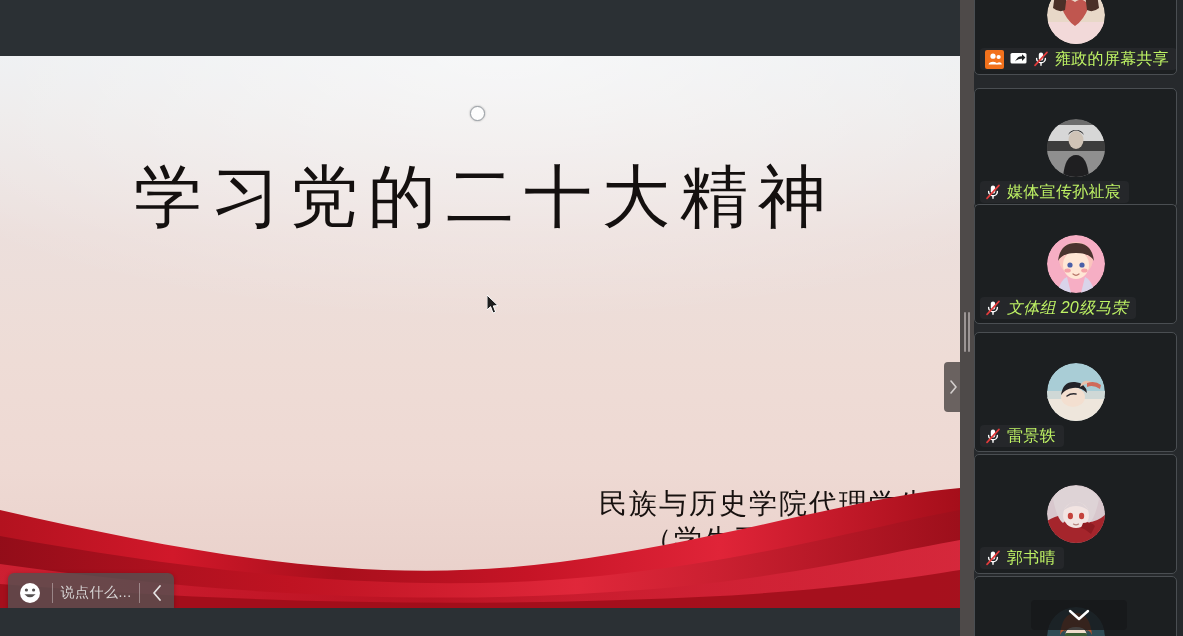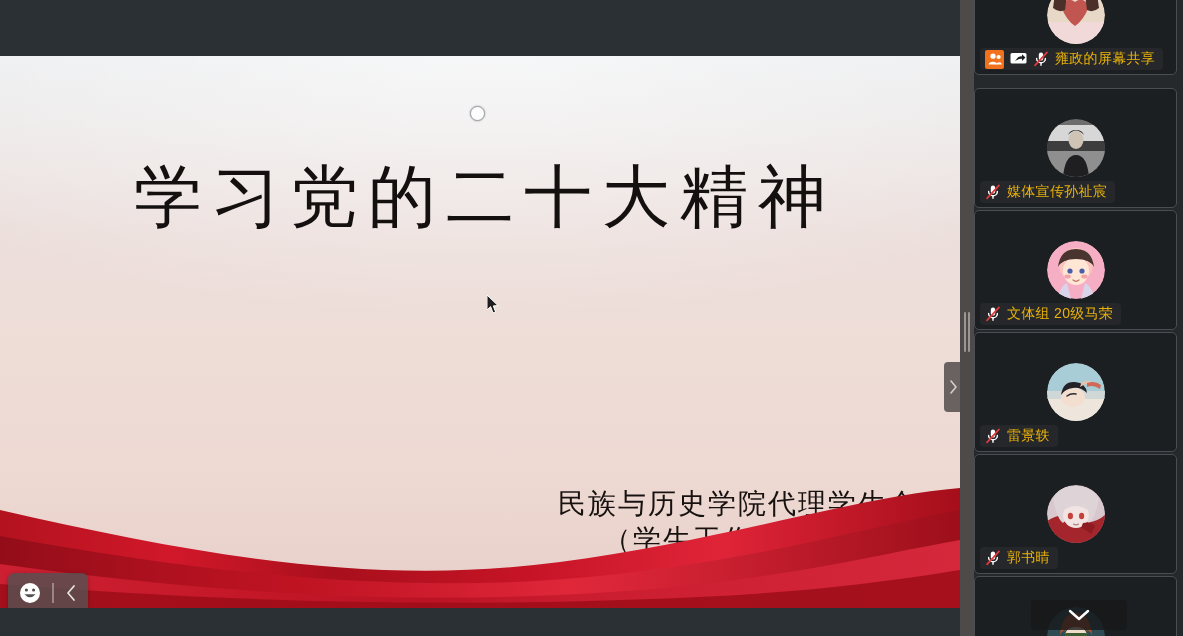--- a/index.html
+++ b/index.html
@@ -21,20 +21,21 @@
   
   .bottom-strip{
     position:absolute;left:0;top:608px;width:960px;height:28px;
     background:#2b3034;
   }
 
   
   .share-stage{
     position:absolute;left:0;top:56px;width:960px;height:552px;
     overflow:hidden;
+    padding-left:41px;
   }
   .slide{
     position:absolute;inset:0;
     background:
       linear-gradient(180deg,
         #eceef0 0%,
         #eceaea 10%,
         #ecdfdc 32%,
         #eedcd6 55%,
         #eed9d3 75%,
@@ -141,21 +142,21 @@
     width:58px;height:58px;border-radius:50%;overflow:hidden;
   }
   .tile .avatar svg{display:block;width:58px;height:58px;}
   .tile .namebar{
     position:absolute;left:5px;bottom:4px;max-width:185px;height:22px;
     display:flex;align-items:center;gap:6px;
     padding:0 8px 0 5px;border-radius:4px;
     background:rgba(38,41,44,.86);
   }
   .tile .namebar .nm{
-    color:#eab308;font-size:14px;white-space:nowrap;letter-spacing:.3px;
+    color:#bef264;font-size:16px;white-space:nowrap;letter-spacing:.3px;
   }
   .badge-host{
     width:19px;height:19px;background:#f2711c;border-radius:2px;
     display:flex;align-items:center;justify-content:center;flex:0 0 auto;
   }
   .ic{flex:0 0 auto;display:flex;align-items:center;justify-content:center;}
 
   .scroll-down{
     position:absolute;left:1031px;top:600px;width:96px;height:30px;
     background:rgba(22,24,26,.8);border-radius:4px;
@@ -225,20 +226,21 @@
     <div class="chat-bar">
       <div class="chat-emoji">
         <svg width="22" height="22" viewBox="0 0 22 22">
           <circle cx="11" cy="11" r="10" fill="#ffffff"></circle>
           <circle cx="7.4" cy="8" r="1.6" fill="#555050"></circle>
           <circle cx="14.6" cy="8" r="1.6" fill="#555050"></circle>
           <path d="M5.4 12.2 Q11 18.4 16.6 12.2 Z" fill="#555050"></path>
         </svg>
       </div>
       <div class="chat-sep"></div>
+      <div class="chat-input">说点什么...</div>
       <div class="chat-sep"></div>
       <div class="chat-collapse">
         <svg width="11" height="16" viewBox="0 0 11 16">
             <path d="M8 1 L2 8 L8 15" fill="none" stroke="#e6e4e4" stroke-width="1.7" stroke-linecap="round" stroke-linejoin="round"></path>
           </svg>
       </div>
     </div>
 
     <div class="handle-dot handle-top"></div>
 
@@ -312,21 +314,21 @@
             <rect x="5.8" y="1.6" width="4.4" height="8" rx="2.2" fill="#ffffff"></rect>
             <path d="M3.6 7.4 a4.4 4.4 0 0 0 8.8 0" fill="none" stroke="#ffffff" stroke-width="1.4" stroke-linecap="round"></path>
             <path d="M8 11.8 L8 14.2" stroke="#ffffff" stroke-width="1.4" stroke-linecap="round"></path>
             <path d="M2 14.4 L14 1.4" stroke="#e23b3b" stroke-width="1.7" stroke-linecap="round"></path>
           </svg>
         </span>
         <span class="nm">媒体宣传孙祉宸</span>
       </div>
     </div>
 
-    <div class="tile" style="top:210px;">
+    <div class="tile" style="top:204px;font-style:italic;">
       <div class="avatar">
         <svg viewBox="0 0 58 58">
           <circle cx="29" cy="29" r="29" fill="#f6aec4"></circle>
           <circle cx="29" cy="24" r="17" fill="#ffd9b8" opacity=".5"></circle>
           <path d="M11 26 q2 -18 18 -18 q16 0 18 18 q-4 -8 -18 -8 q-14 0 -18 8z" fill="#4a342f"></path>
           <ellipse cx="29" cy="30" rx="13" ry="14" fill="#ffe6d5"></ellipse>
           <path d="M12 24 q3 -14 17 -14 q14 0 17 14 q-3 -6 -17 -6 q-14 0 -17 6z" fill="#4a342f"></path>
           <circle cx="23" cy="30" r="2.6" fill="#4a5fa8"></circle>
           <circle cx="35" cy="30" r="2.6" fill="#4a5fa8"></circle>
           <ellipse cx="20.6" cy="35.5" rx="3.2" ry="2" fill="#f2929d" opacity=".8"></ellipse>

